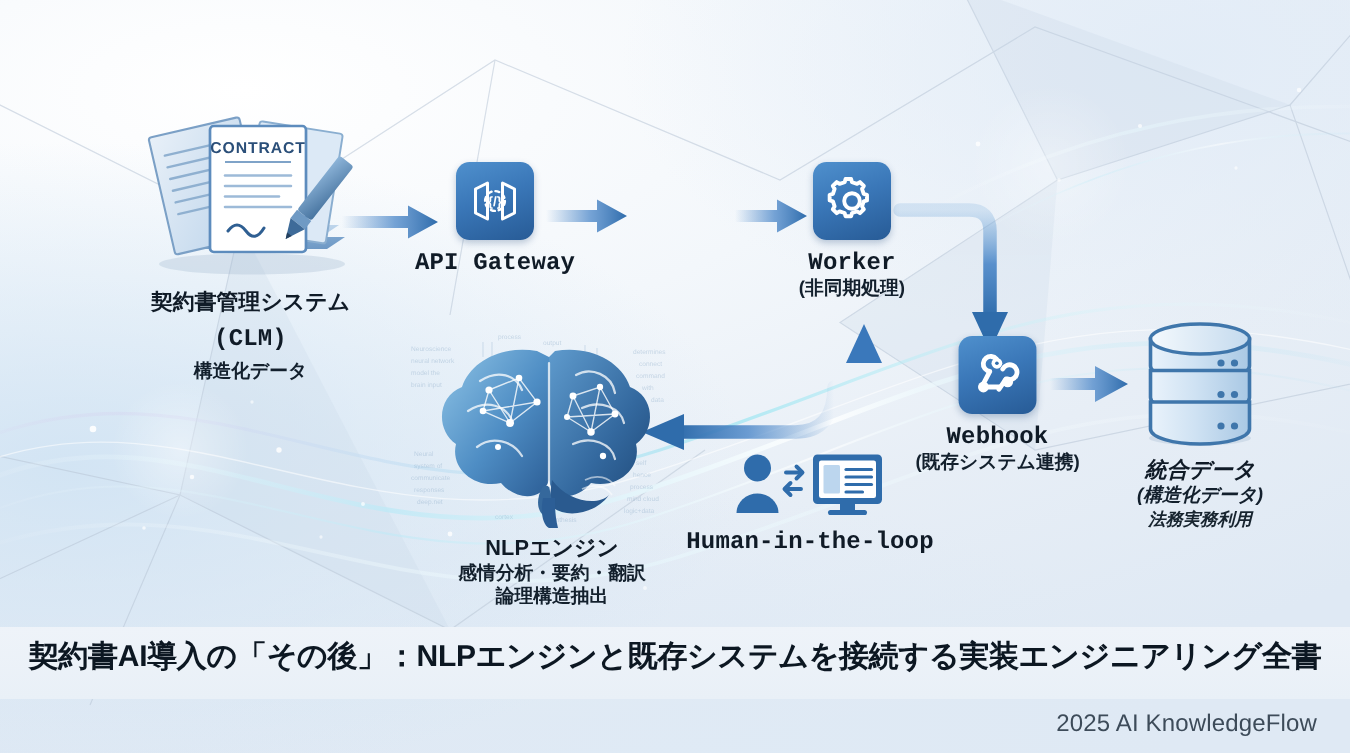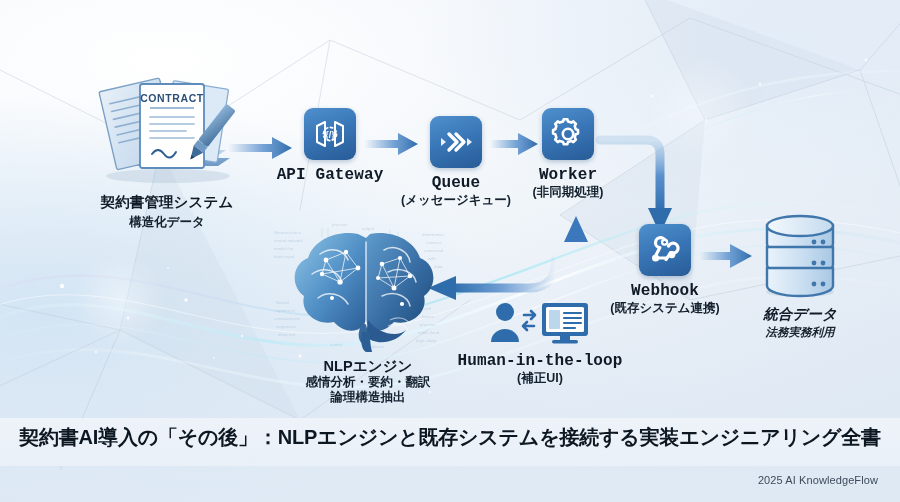--- a/index.html
+++ b/index.html
@@ -63,21 +63,21 @@
   .node-hitl-art{width:104px;height:48px;margin:0 auto;}
 
   
   .caption{
     position:absolute;left:0;right:0;top:424px;
     text-align:center;font-size:20px;font-weight:bold;
     color:#0c1722;letter-spacing:-.2px;white-space:nowrap;
   }
   .credit{
     position:absolute;right:22px;top:474px;
-    font-size:11px;color:#3d4b59;letter-spacing:.1px;
+    font-size:16px;color:#3d4b59;letter-spacing:.1px;
   }
 </style>
 </head>
 <body>
 
 <div id="stage">
 
   <div class="bg-base"></div>
   <div class="bg-tint"></div>
 
@@ -264,53 +264,40 @@
 
         <g transform="rotate(38 132 72)">
           <rect x="126" y="28" width="12" height="46" rx="2" fill="url(#pen)"></rect>
           <rect x="126" y="74" width="12" height="7" fill="#6f9ac4"></rect>
           <path d="M126 81 L138 81 L132 94 Z" fill="#3e6b99"></path>
           <path d="M130 90 L134 90 L132 94 Z" fill="#24405f"></path>
         </g>
       </svg>
     </div>
     <div class="lbl lbl-jp">契約書管理システム</div>
+    <div class="lbl lbl-en">(CLM)</div>
     <div class="sub" style="margin-top:4px;">構造化データ</div>
   </div>
 
   <div class="node" id="node-api">
     <div class="tile">
       <svg width="36" height="36" viewBox="0 0 36 36">
         <g fill="none" stroke="#ffffff" stroke-width="2" stroke-linejoin="round" stroke-linecap="round">
           <path d="M13 6 L5 10 L5 26 L13 30 Z"></path>
           <path d="M23 6 L31 10 L31 26 L23 30 Z"></path>
         </g>
         <g stroke="#ffffff" stroke-width="1.6" stroke-linecap="round" fill="none" stroke-dasharray="2.6 2.6">
           <circle cx="18" cy="18" r="6.6"></circle>
         </g>
         <text x="18" y="21.5" font-family="Liberation Sans, sans-serif" font-size="9" font-weight="bold" fill="#ffffff" text-anchor="middle">{/}</text>
       </svg>
     </div>
     <div class="lbl lbl-en">API Gateway</div>
   </div>
 
-  <div class="node" id="node-queue">
-    <div class="tile">
-      <svg width="36" height="36" viewBox="0 0 36 36">
-        <path d="M3 14 L8 18 L3 22 Z" fill="#ffffff" opacity=".9"></path>
-        <g fill="none" stroke="#ffffff" stroke-width="3.4" stroke-linecap="round" stroke-linejoin="round">
-          <path d="M11 10 L19 18 L11 26"></path>
-          <path d="M18 10 L26 18 L18 26"></path>
-        </g>
-        <path d="M29 14 L34 18 L29 22 Z" fill="#ffffff" opacity=".9"></path>
-      </svg>
-    </div>
-    <div class="lbl lbl-en">Queue</div>
-    <div class="sub">(メッセージキュー)</div>
-  </div>
 
   <div class="node" id="node-worker">
     <div class="tile">
       <svg width="36" height="36" viewBox="0 0 36 36">
         <g fill="none" stroke="#ffffff" stroke-width="2.6" stroke-linejoin="round">
           <path d="M18 5.5 l3.4 1.1 1.9 -1.2 2.6 2.6 -1.2 1.9 1.1 3.4 2.2 .6 0 3.7 -2.2 .6 -1.1 3.4 1.2 1.9 -2.6 2.6 -1.9 -1.2 -3.4 1.1 -.6 2.2 -3.7 0 -.6 -2.2 -3.4 -1.1 -1.9 1.2 -2.6 -2.6 1.2 -1.9 -1.1 -3.4 -2.2 -.6 0 -3.7 2.2 -.6 1.1 -3.4 -1.2 -1.9 2.6 -2.6 1.9 1.2 3.4 -1.1 .6 -2.2 3.7 0 z"></path>
           <circle cx="18" cy="18" r="5.2"></circle>
         </g>
       </svg>
     </div>
@@ -363,20 +350,21 @@
           <circle cx="62" cy="38" r="2.4"></circle>
             <circle cx="71" cy="38" r="2.4"></circle>
           <circle cx="62" cy="59" r="2.4"></circle>
             <circle cx="71" cy="59" r="2.4"></circle>
           <circle cx="62" cy="80" r="2.4"></circle>
             <circle cx="71" cy="80" r="2.4"></circle>
         </g>
       </svg>
     </div>
     <div class="lbl lbl-jp">統合データ</div>
+    <div class="sub">(構造化データ)</div>
     <div class="sub2" style="margin-top:3px;">法務実務利用</div>
   </div>
 
   <div class="node" id="node-nlp">
     <div class="node-nlp-art">
       <svg width="196" height="140" viewBox="0 0 196 140">
         <defs>
           <linearGradient id="brainL" x1="0" y1="0" x2="1" y2="1">
             <stop offset="0%" stop-color="#8fc4e6"></stop>
             <stop offset="55%" stop-color="#4e8dc4"></stop>
@@ -499,20 +487,19 @@
             <line x1="76" y1="20" x2="93" y2="20"></line>
             <line x1="76" y1="25" x2="93" y2="25"></line>
             <line x1="76" y1="30" x2="87" y2="30"></line>
           </g>
           <rect x="72" y="38" width="10" height="4" fill="#2f6cab"></rect>
           <rect x="64" y="42" width="26" height="3.4" rx="1.7" fill="#2f6cab"></rect>
         </g>
       </svg>
     </div>
     <div class="lbl lbl-en">Human-in-the-loop</div>
-    <div class="sub">(補正UI)</div>
   </div>
 
   <div class="titlebar"></div>
   <div class="caption">契約書AI導入の「その後」：NLPエンジンと既存システムを接続する実装エンジニアリング全書</div>
   <div class="credit">2025 AI KnowledgeFlow</div>
 
 </div>
 
 </body></html>

